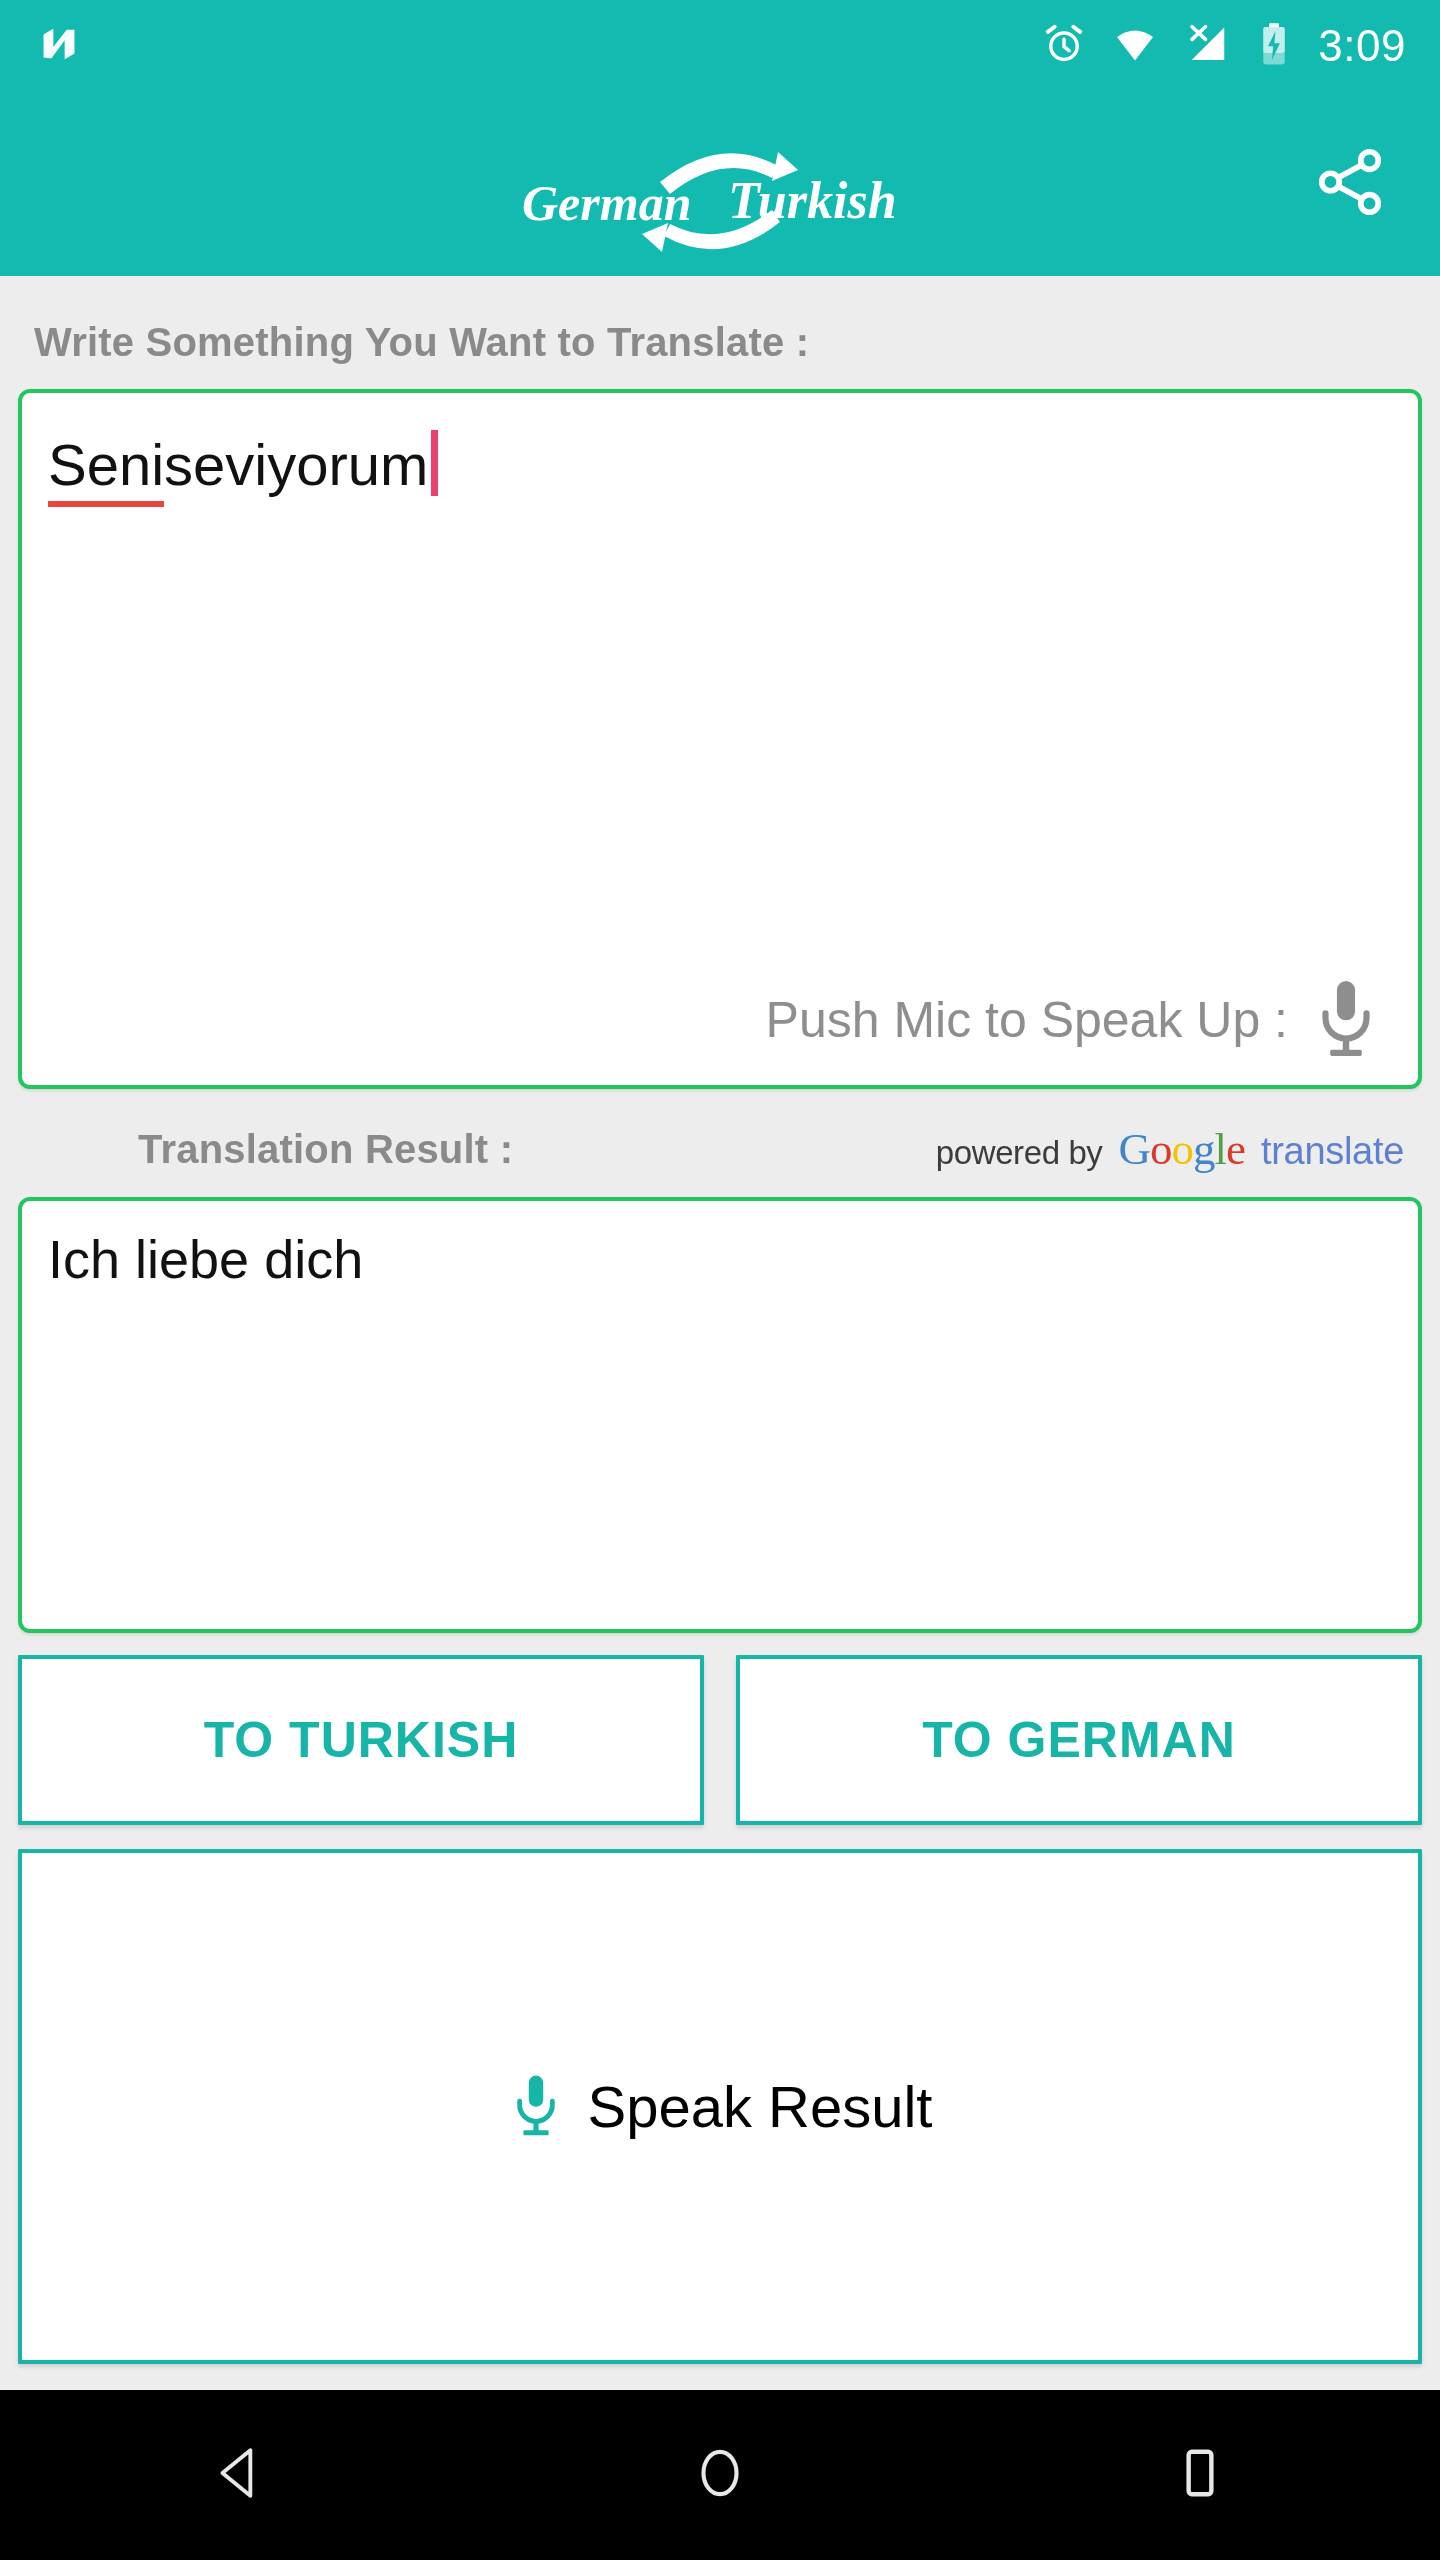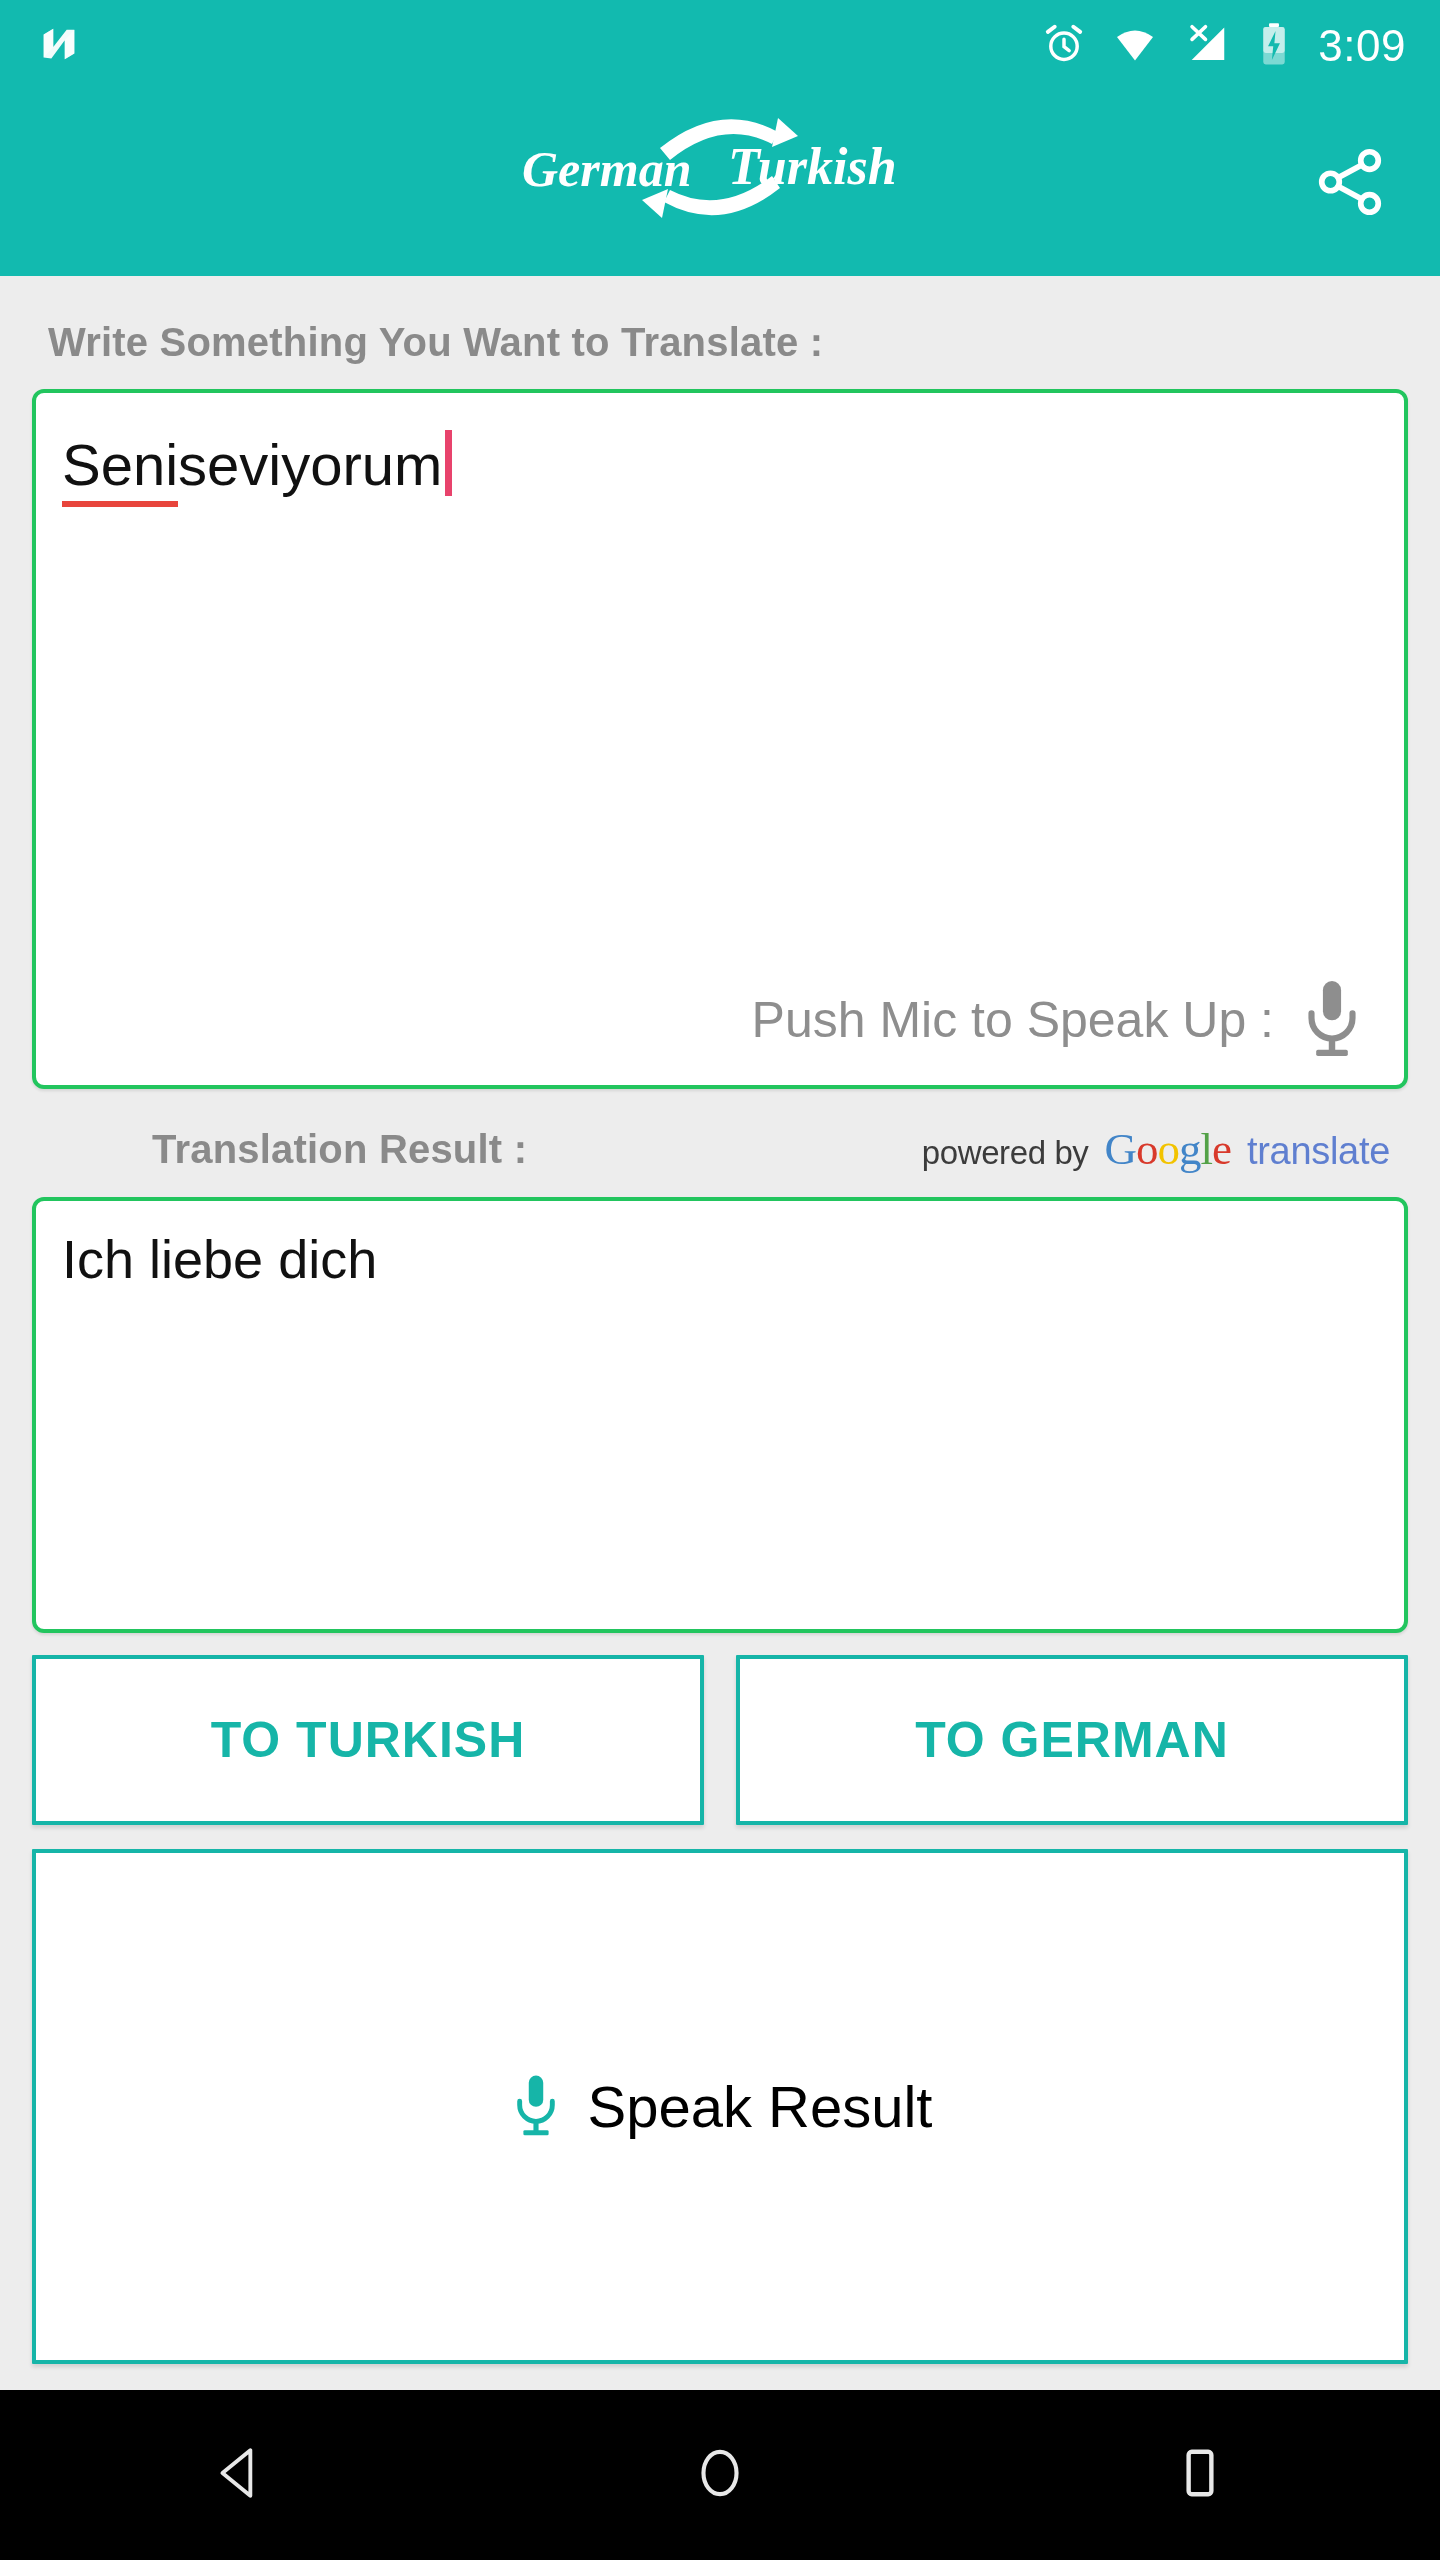--- a/index.html
+++ b/index.html
@@ -18,31 +18,31 @@
     color:#ffffff;
   }
   .sb-left { display:flex; align-items:center; gap:14px; }
   .sb-spacer { flex:1 1 auto; }
   .sb-right { display:flex; align-items:center; gap:26px; }
   .sb-clock { font-size:44px; letter-spacing:0.5px; font-weight:400; color:#fff; }
 
   
   .appbar {
     height:184px; background:#12BAAF; flex:0 0 auto;
-    position:relative; display:flex; align-items:flex-start; justify-content:center;
+    position:relative; display:flex; align-items:flex-end; justify-content:center;
   }
   .logo-wrap { position:relative; width:420px; height:150px; display:flex; align-items:center; justify-content:center; }
   .logo-svg { width:420px; height:150px; display:block; }
   .share-btn {
     position:absolute; right:44px; top:50%; transform:translateY(-50%);
     width:92px; height:92px; display:flex; align-items:center; justify-content:center;
   }
 
   
-  .content { flex:1 1 auto; background:#EDEDED; padding:0 32px; display:flex; flex-direction:column; }
+  .content { flex:1 1 auto; background:#EDEDED; padding:0 18px; display:flex; flex-direction:column; }
 
   .section-label {
     font-size:40px; font-weight:bold; color:#8A8A8A;
     letter-spacing:0.2px; white-space:nowrap;
   }
   .label-write { margin:44px 0 24px 16px; }
 
   .box {
     background:#FFFFFF; border:4px solid #22c55e; border-radius:12px;
     position:relative; box-shadow:0 2px 3px rgba(0,0,0,0.10);

